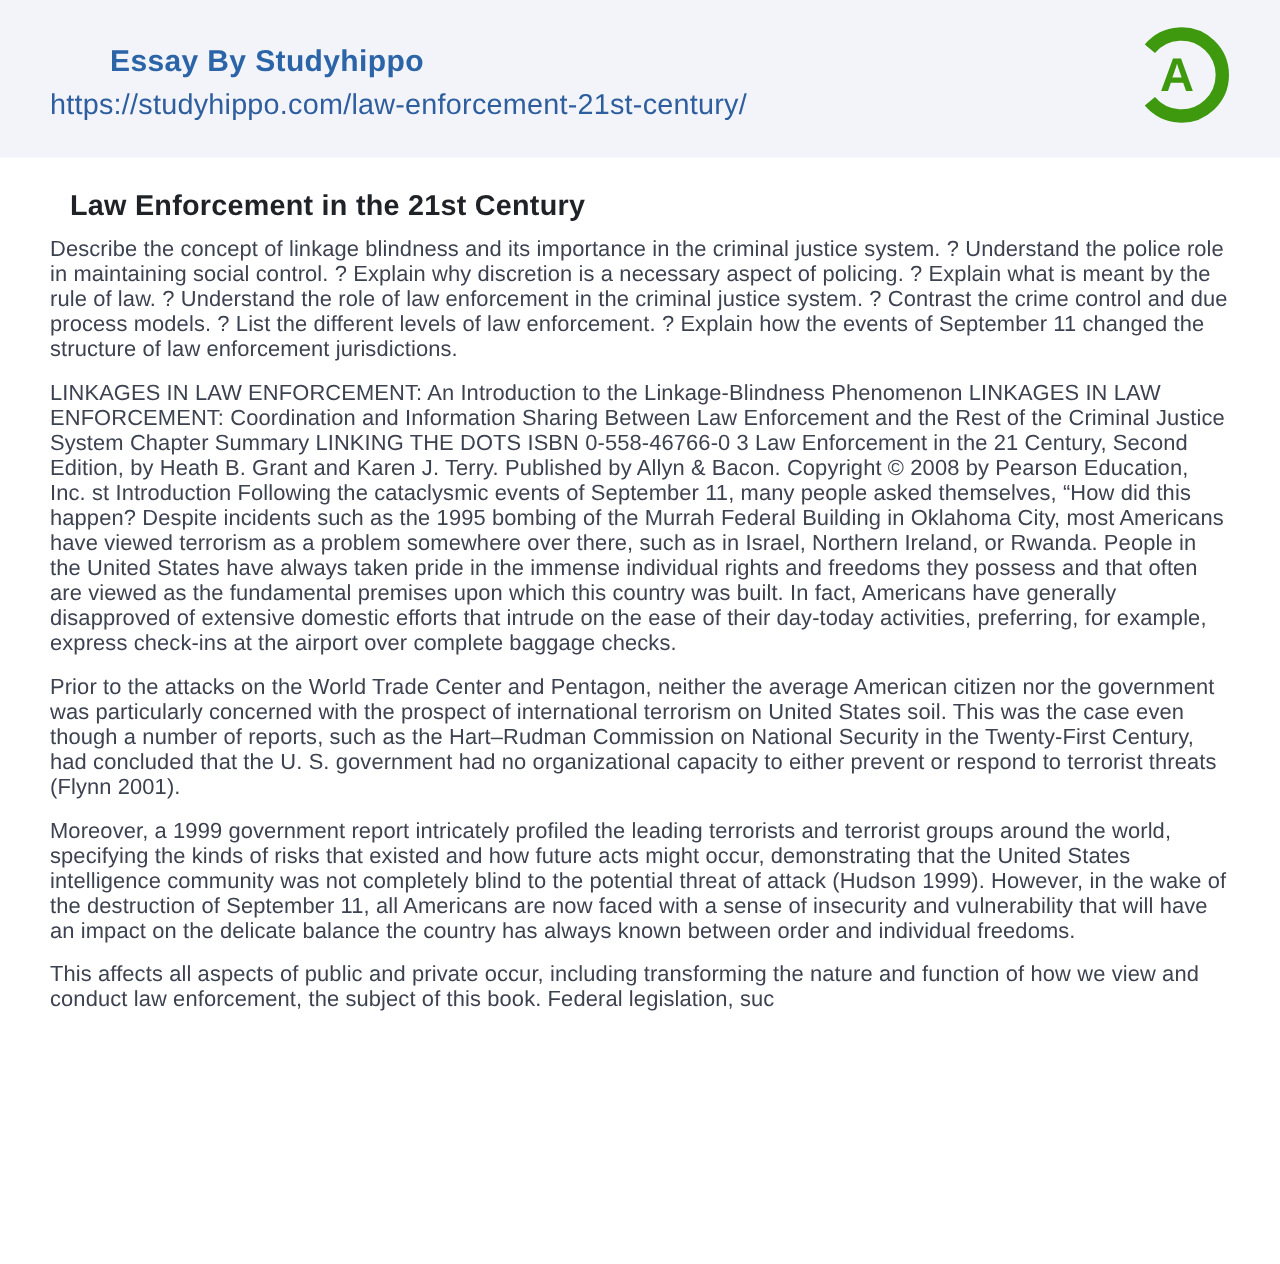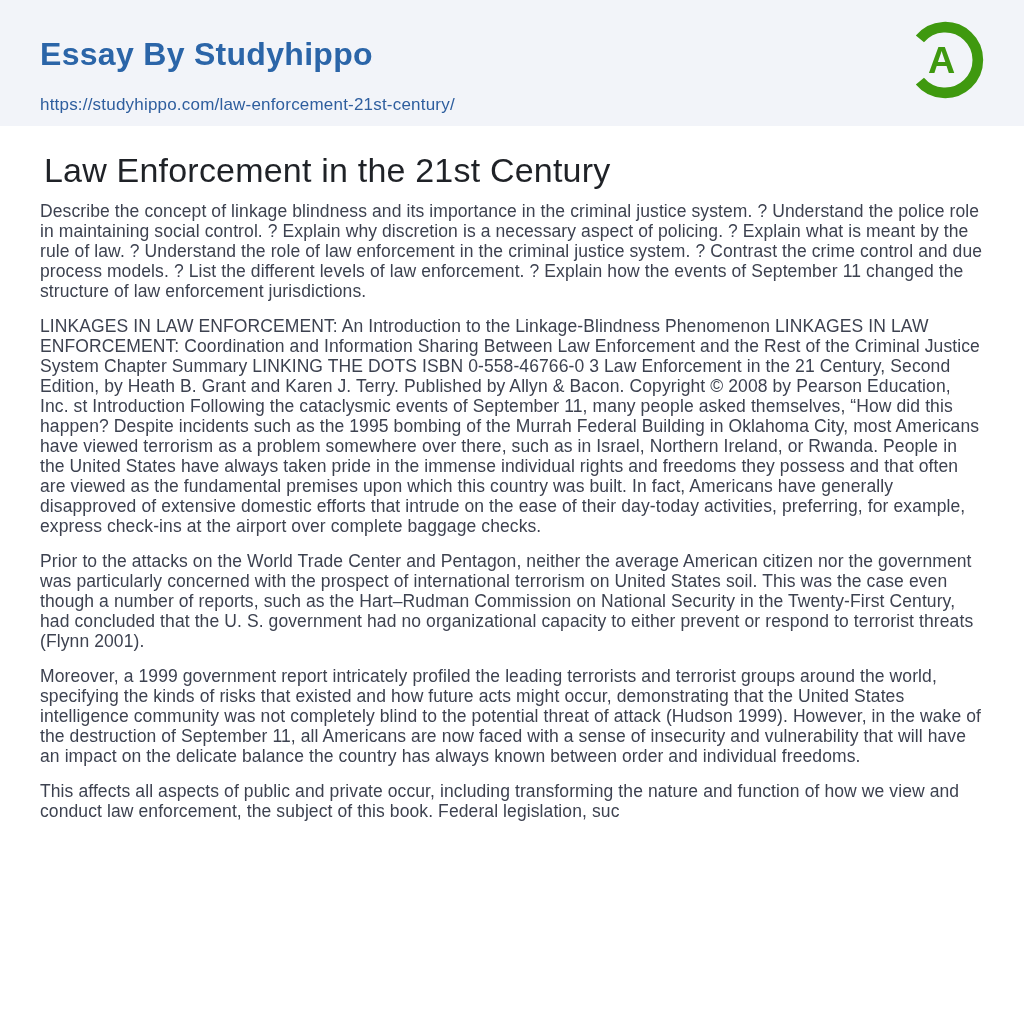--- a/index.html
+++ b/index.html
@@ -11,47 +11,48 @@
     overflow: hidden;
   }
   .header {
     background: var(--header-bg, #f2f4f9);
     height: 126px;
     position: relative;
     padding: 36px 40px 0;
   }
   .byline {
     color: var(--accent-blue, #2b65a8);
-    font-size: 32px;
+    font-size: 24px;
     font-weight: 700;
     letter-spacing: 0.3px;
+    margin-left: 48px;
   }
   .url {
     display: inline-block;
-    margin-top: 22px;
+    margin-top: 6px;
     color: var(--link-blue, #2e5e9e);
-    font-size: 17px;
+    font-size: 23px;
     text-decoration: none;
     letter-spacing: 0.2px;
   }
   .logo {
     position: absolute;
     top: 19px;
     right: 38px;
     width: 82px;
     height: 82px;
     color: var(--logo-green, #3f990f);
   }
   main { padding: 25px 40px 0; }
   h1 {
-    font-size: 34px;
-    font-weight: 400;
+    font-size: 23px;
+    font-weight: 700;
     color: var(--title-color, #1f2227);
     letter-spacing: 0.2px;
-    margin: 0 4px 11px;
+    margin: 0 16px 11px;
   }
   p {
     font-size: 17.5px;
     line-height: 20px;
     color: var(--body-color, #3d4250);
     margin: 0 0 15px;
     letter-spacing: 0.1px;
   }
 </style>
 </head>

